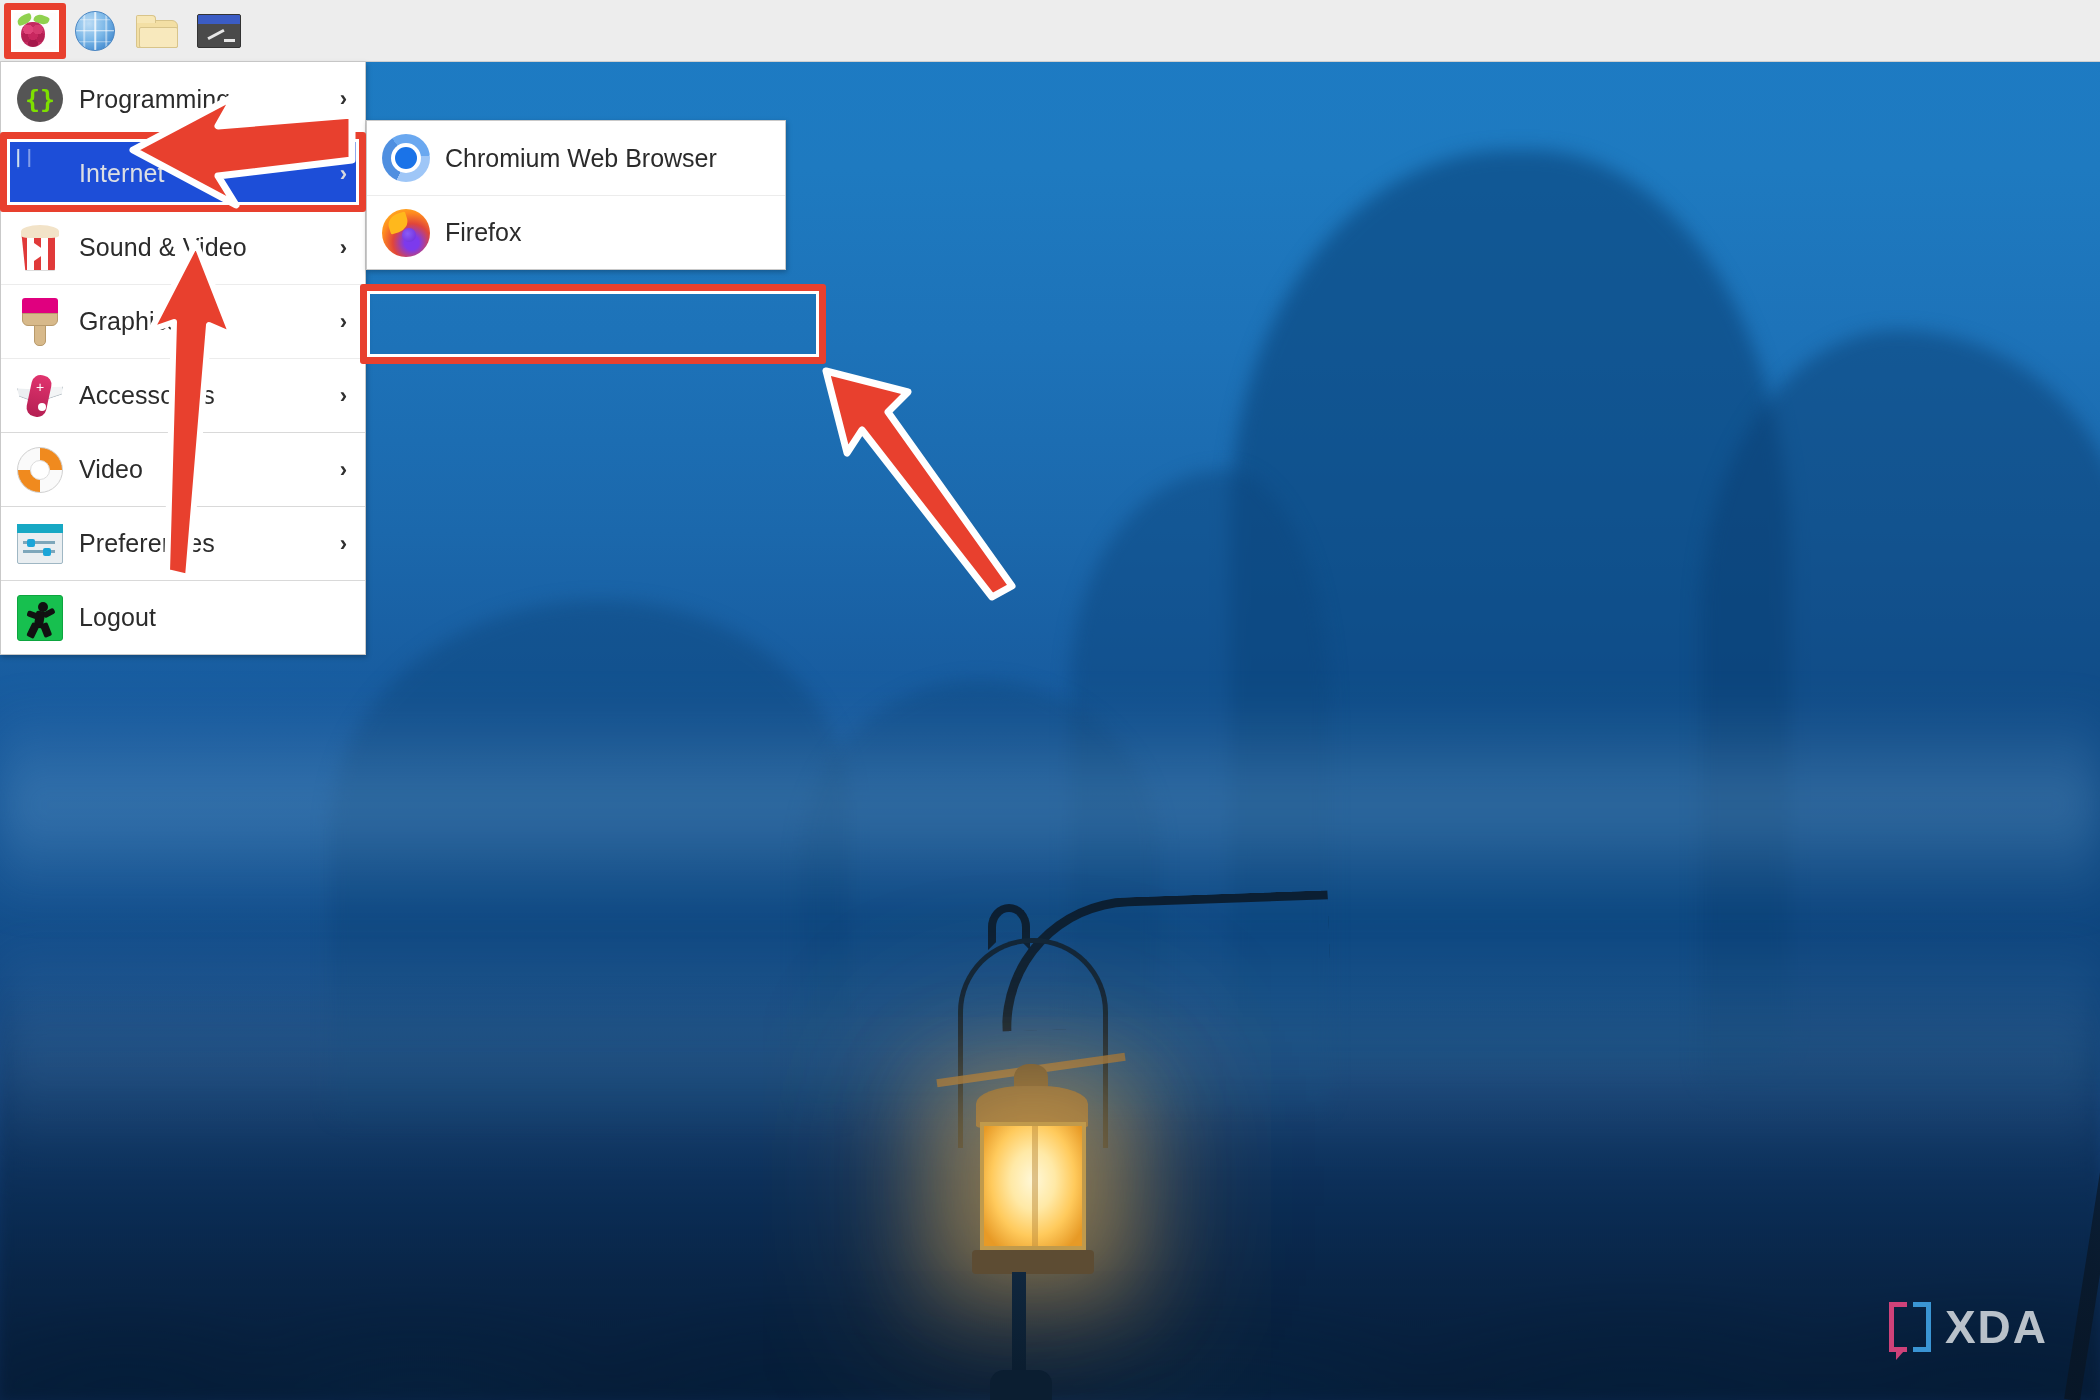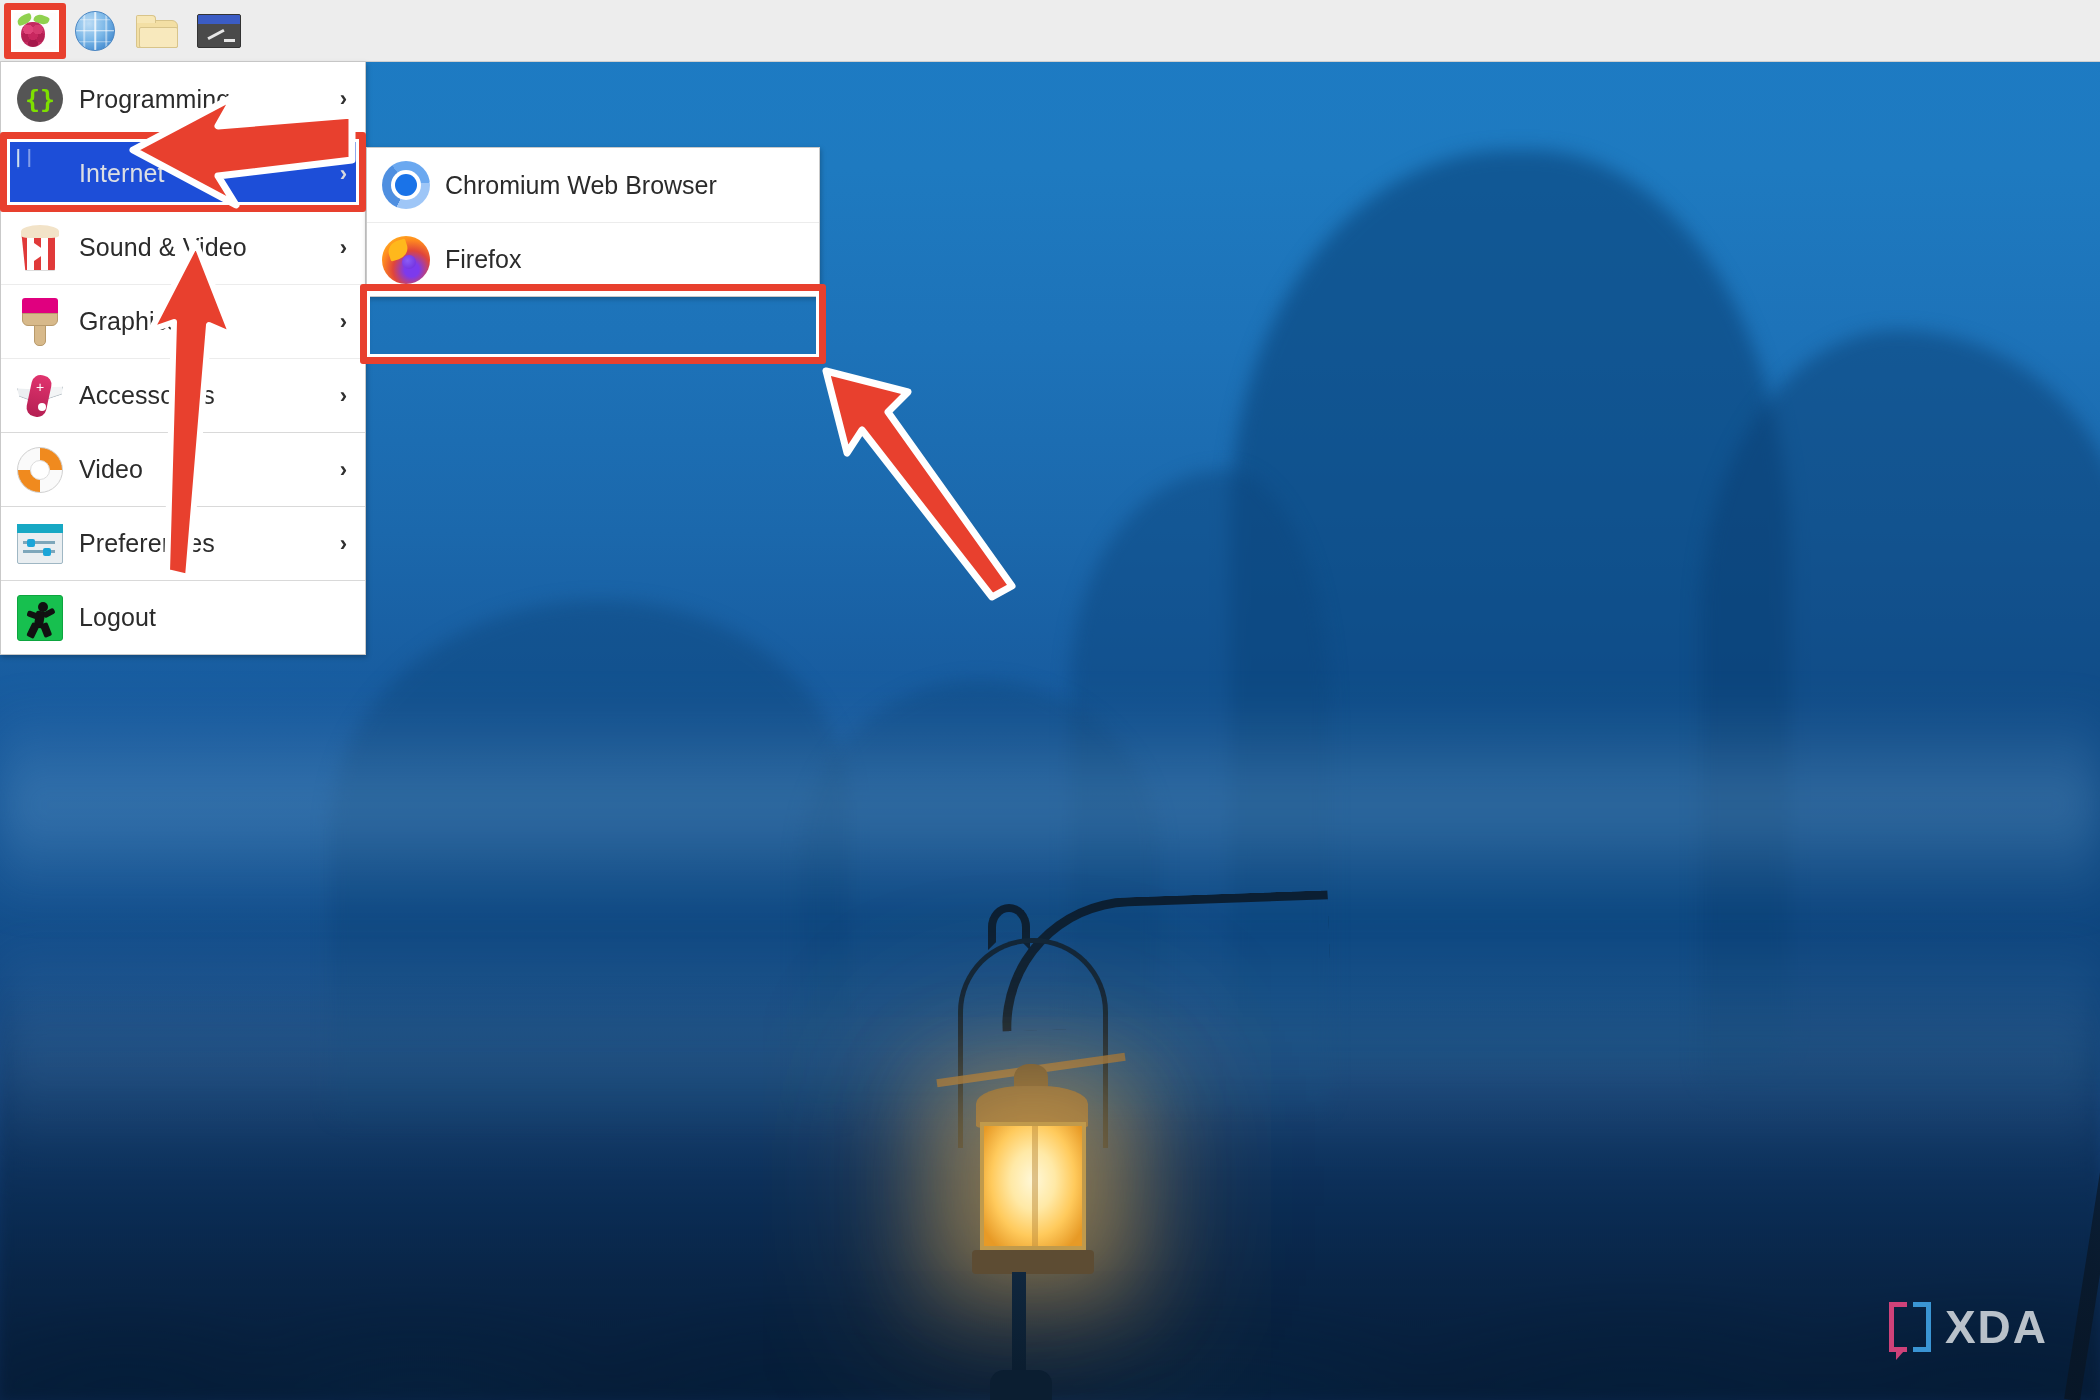--- a/index.html
+++ b/index.html
@@ -349,21 +349,21 @@
   }
   .ic-logout .head { position: absolute; left: 20px; top: 6px; width: 10px; height: 10px; background: #111; border-radius: 50%; }
   .ic-logout .torso { position: absolute; left: 17px; top: 15px; width: 9px; height: 17px; background: #111; transform: rotate(10deg); border-radius: 2px; }
   .ic-logout .leg1 { position: absolute; left: 11px; top: 27px; width: 8px; height: 15px; background: #111; transform: rotate(26deg); border-radius: 2px; }
   .ic-logout .leg2 { position: absolute; left: 24px; top: 27px; width: 8px; height: 14px; background: #111; transform: rotate(-22deg); border-radius: 2px; }
   .ic-logout .arm1 { position: absolute; left: 9px; top: 16px; width: 12px; height: 6px; background: #111; transform: rotate(20deg); border-radius: 2px; }
   .ic-logout .arm2 { position: absolute; left: 25px; top: 14px; width: 12px; height: 6px; background: #111; transform: rotate(-28deg); border-radius: 2px; }
 
   
   #submenu {
-    position: absolute; left: 366px; top: 147px; width: 454px;
+    position: absolute; left: 366px; top: 120px; width: 420px;
     background: #fff; border: 1px solid #c9c9c9;
     box-shadow: 1px 2px 5px rgba(0,0,0,.25);
     z-index: 31;
   }
   .smi { height: 74px; display: flex; align-items: center; padding: 0 14px; background: #fff; }
   .smi + .smi { border-top: 1px solid #ececec; }
   .smi-icon { width: 50px; height: 50px; flex: 0 0 50px; display: flex; align-items: center; justify-content: center; margin-right: 14px; }
   .smi-label { font-size: 25px; color: #2b2b2b; }
   .smi.selected { background: #7d8793; }
   .smi.selected .smi-label { color: #dde0e4; }

